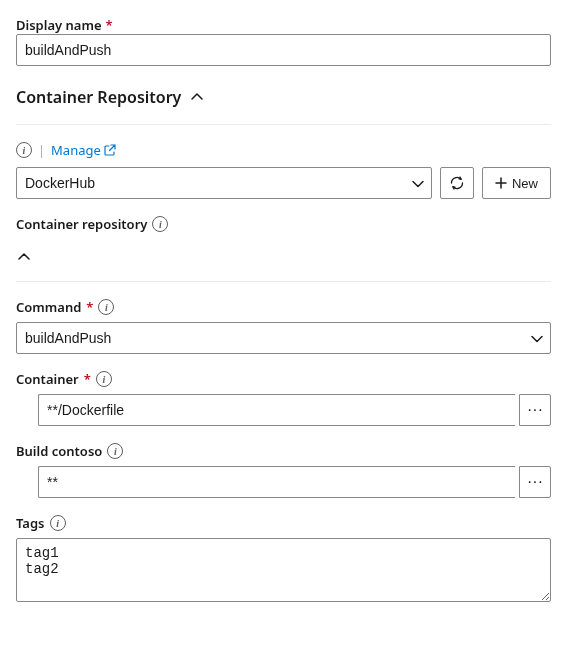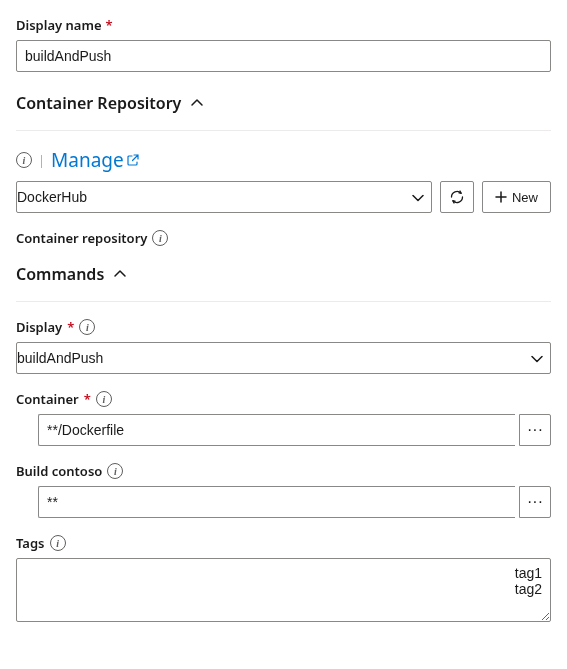--- a/index.html
+++ b/index.html
@@ -64,22 +64,21 @@
       width: 100%;
       padding: 6px 8px;
       border: 1px solid #8a8886;
       border-radius: 2px;
       font-size: 14px;
       color: #1a1a1a;
       outline: none;
       background: #fff;
       resize: vertical;
       min-height: 64px;
-      font-family: Liberation Sans, sans-serif;
-      text-align: right;
+      font-family: Liberation Mono, monospace;
     }
 
     .section-header {
       display: flex;
       align-items: center;
       gap: 8px;
       font-size: 16px;
       font-weight: 600;
       color: #1a1a1a;
       margin-bottom: 16px;
@@ -116,21 +115,21 @@
       color: #8a8886;
       font-weight: 300;
     }
 
     .manage-link {
       display: flex;
       align-items: center;
       gap: 3px;
       color: #0078d4;
       text-decoration: none;
-      font-size: 19px;
+      font-size: 13px;
       font-weight: 400;
       cursor: pointer;
     }
 
     .external-icon {
       display: inline-flex;
     }
 
     
     .select-row {
@@ -140,21 +139,21 @@
     }
 
     .select-wrapper {
       position: relative;
       flex: 1;
     }
 
     .select-input {
       width: 100%;
       height: 32px;
-      padding: 0 32px 0 0;
+      padding: 0 32px 0 8px;
       border: 1px solid #8a8886;
       border-radius: 2px;
       font-size: 14px;
       color: #1a1a1a;
       background: #fff;
       appearance: none;
       cursor: pointer;
       outline: none;
     }
 
@@ -234,21 +233,20 @@
     .display-name-section {
       margin-bottom: 20px;
     }
 
     .display-name-label {
       display: flex;
       align-items: center;
       gap: 4px;
       font-size: 13px;
       font-weight: 600;
-      margin-bottom: 6px;
     }
   </style>
 </head>
 <body>
 
 <div class="display-name-section">
   <div class="display-name-label">
     <span>Display name</span>
     <span class="required-star">*</span>
   </div>
@@ -311,32 +309,31 @@
   <div class="field-group">
     <div class="field-label">
       <span>Container repository</span>
       <span class="info-icon" title="Container repository info">i</span>
     </div>
   </div>
 </div>
 
 <div>
   <div class="section-header">
-    <span>Commands</span>
     <span class="chevron-icon">
       <svg viewBox="0 0 16 16" fill="none" xmlns="http://www.w3.org/2000/svg">
         <path d="M3 10L8 5L13 10" stroke="#1a1a1a" stroke-width="1.5" stroke-linecap="round" stroke-linejoin="round"></path>
       </svg>
     </span>
   </div>
   <hr class="section-divider">
 
   <div class="field-group">
     <div class="field-label">
-      <span>Display</span>
+      <span>Command</span>
       <span class="required-star">*</span>
       <span class="info-icon" title="Command info">i</span>
     </div>
     <div class="select-wrapper">
       <select class="select-input">
         <option>buildAndPush</option>
         <option>build</option>
         <option>push</option>
         <option>login</option>
         <option>logout</option>

